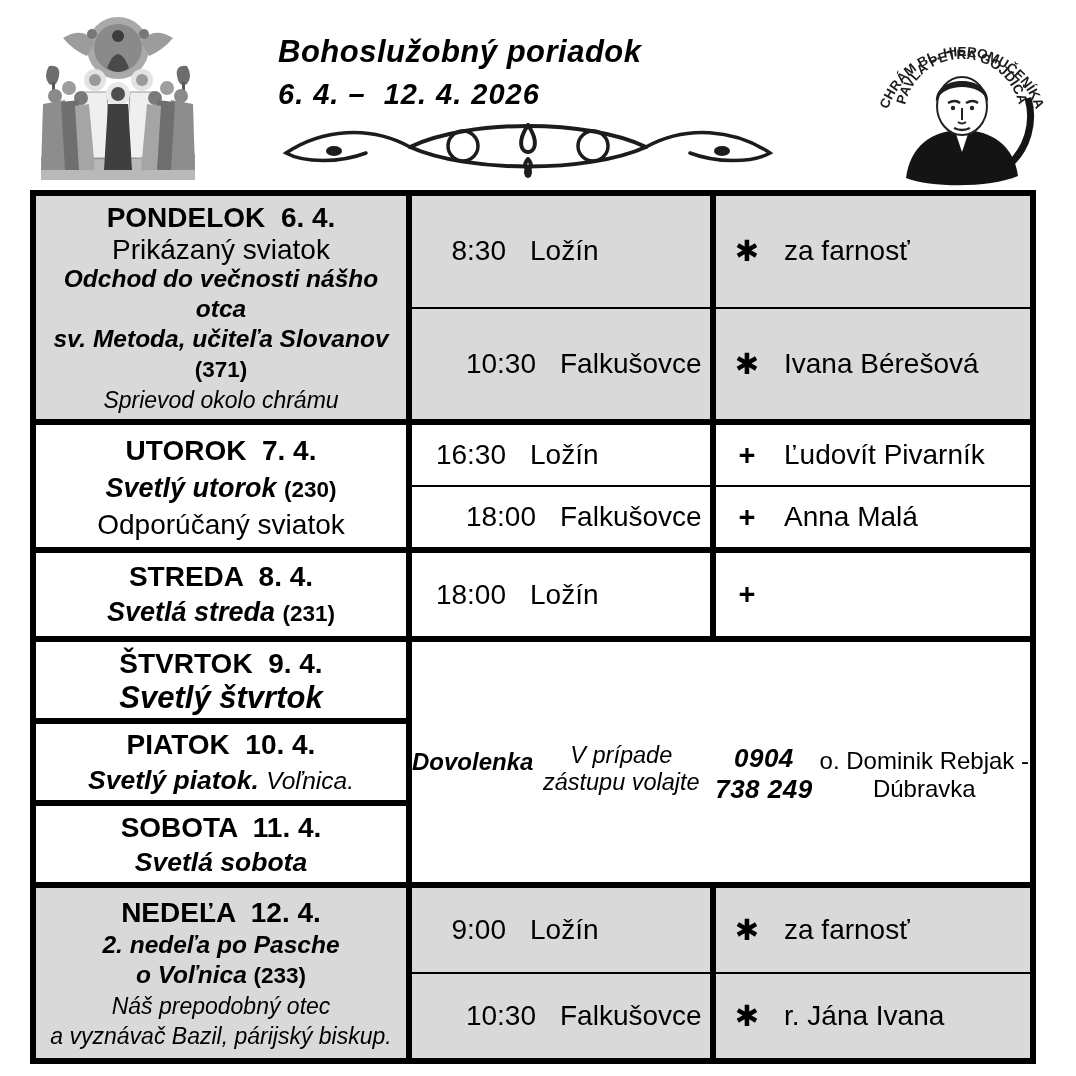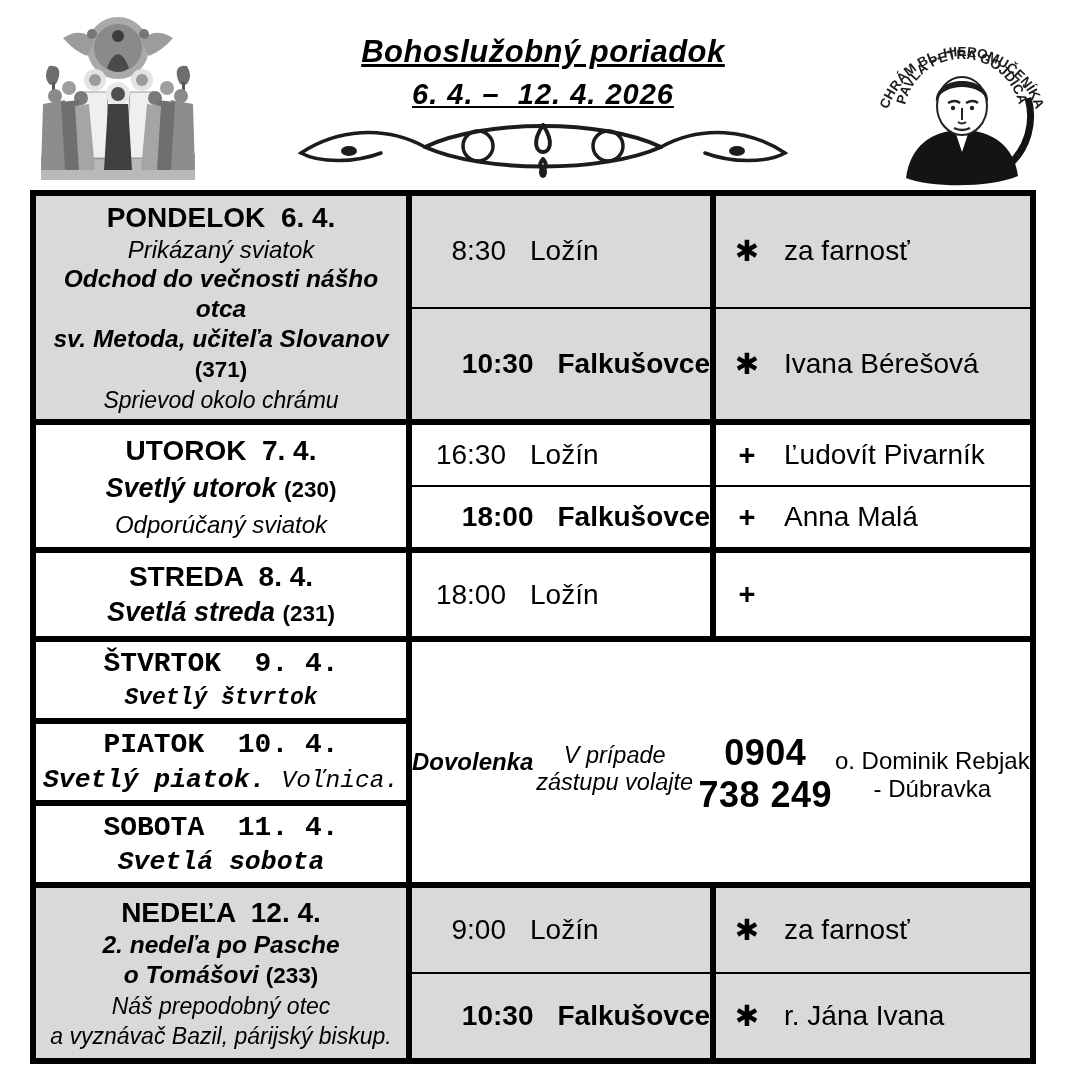--- a/index.html
+++ b/index.html
@@ -9,21 +9,21 @@
     background:#ffffff;
     font-family:"Liberation Sans","DejaVu Sans",sans-serif;
     color:#000;
     overflow:hidden;
   }
   .pre{white-space:pre-wrap;}
 
   
   .hdr-icon{position:absolute;left:35px;top:8px;width:166px;height:176px;}
   .hdr-logo{position:absolute;left:868px;top:6px;width:188px;height:182px;}
-  .hdr-center{position:absolute;left:278px;top:34px;width:530px;text-align:center;text-decoration:underline;}
+  .hdr-center{position:absolute;left:278px;top:34px;width:530px;text-align:left;}
   .title-main{font-size:31px;font-weight:bold;font-style:italic;letter-spacing:.5px;}
   .title-date{font-size:29px;font-weight:bold;font-style:italic;letter-spacing:1px;margin-top:8px;}
   .flourish{margin-top:6px;}
 
   
   .schedule{
     position:absolute;left:30px;top:190px;width:1006px;
     border:6px solid #000;box-sizing:border-box;
     display:flex;flex-direction:column;background:#fff;
   }
@@ -41,54 +41,54 @@
   .svc-row + .svc-row{border-top:2px solid #000;}
   .svc-main{
     width:304px;flex:0 0 304px;border-right:6px solid #000;box-sizing:border-box;
     display:flex;align-items:center;font-size:28px;padding-left:2px;
   }
   .svc-time{width:92px;text-align:right;}
   .svc-place{margin-left:24px;}
   .svc-int{flex:1;display:flex;align-items:center;font-size:28px;}
   .svc-sym{width:42px;margin-left:10px;text-align:center;font-weight:bold;font-size:29px;}
   .svc-name{margin-left:16px;}
-  .b{font-weight:bold;padding-left:32px;}
+  .b{font-weight:normal;padding-left:32px;}
 
   
   .d-title{font-size:28px;font-weight:bold;line-height:35px;}
   .d-feast{font-size:27px;font-weight:bold;font-style:italic;line-height:32px;}
   .d-feast-sm{font-size:24.5px;font-weight:bold;font-style:italic;line-height:30px;}
   .d-ref{font-size:22.5px;font-weight:bold;font-style:normal;}
-  .d-note{font-size:24px;font-style:italic;line-height:29px;}
+  .d-note{font-size:28px;line-height:29px;}
   .d-note2{font-size:23px;font-style:italic;line-height:30px;}
   .d-extra{font-size:24.5px;font-style:italic;font-weight:normal;}
 
   .row-mon{min-height:190px;}
   .row-tue{min-height:122px;}
   .row-wed{min-height:83px;}
   .row-sun{min-height:170px;}
   .row-tue .day-left,.row-wed .day-left{justify-content:space-evenly;}
 
   
   .group-left{
     width:376px;flex:0 0 376px;border-right:6px solid #000;box-sizing:border-box;
     display:flex;flex-direction:column;
   }
   .group-cell{
     min-height:72px;flex:1;display:flex;flex-direction:column;align-items:center;
-    justify-content:space-evenly;text-align:right;padding:2px 4px;font-family:Liberation Mono, monospace;
+    justify-content:space-evenly;text-align:right;padding:2px 4px;
   }
   .group-cell + .group-cell{border-top:6px solid #000;}
   .vacation{
     flex:1;display:flex;flex-direction:row;align-items:center;justify-content:center;
     text-align:center;background:#fff;
   }
   .vac-title{font-size:24px;font-weight:bold;font-style:italic;}
   .vac-line1{font-size:23.5px;font-style:italic;margin-top:14px;}
-  .vac-phone{font-size:36px;font-weight:bold;margin-top:24px;letter-spacing:.5px;}
+  .vac-phone{font-size:26px;font-weight:bold;margin-top:24px;letter-spacing:.5px;font-style:italic;}
   .vac-line2{font-size:24px;margin-top:26px;}
 
   .sun-notes{}
 </style>
 </head>
 <body>
 
 <div class="page">
 
   <div class="hdr-icon">
@@ -270,21 +270,21 @@
             <span class="svc-sym">+</span>
           </div>
         </div>
       </div>
     </div>
 
     <div class="day-row">
       <div class="group-left">
         <div class="group-cell">
           <div class="d-title pre">ŠTVRTOK  9. 4.</div>
-          <div class="d-feast" style="font-size:23px">Svetlý štvrtok</div>
+          <div class="d-feast" style="font-size:31px">Svetlý štvrtok</div>
         </div>
         <div class="group-cell">
           <div class="d-title pre">PIATOK  10. 4.</div>
           <div class="d-feast" style="font-size:26.5px"><span class="pre">Svetlý piatok. </span><span class="d-extra">Voľnica.</span></div>
         </div>
         <div class="group-cell">
           <div class="d-title pre">SOBOTA  11. 4.</div>
           <div class="d-feast" style="font-size:26.5px">Svetlá sobota</div>
         </div>
       </div>
@@ -293,21 +293,21 @@
         <div class="vac-line1">V prípade zástupu volajte</div>
         <div class="vac-phone">0904 738 249</div>
         <div class="vac-line2">o. Dominik Rebjak - Dúbravka</div>
       </div>
     </div>
 
     <div class="day-row row-sun shaded">
       <div class="day-left">
         <div class="d-title pre">NEDEĽA  12. 4.</div>
         <div class="d-feast-sm">2. nedeľa po Pasche</div>
-        <div class="d-feast-sm"><span class="pre">o Tomášovi </span><span class="d-ref">(233)</span></div>
+        <div class="d-feast-sm"><span class="pre">o Voľnica </span><span class="d-ref">(233)</span></div>
         <div class="d-note2 sun-notes">Náš prepodobný otec</div>
         <div class="d-note2">a vyznávač Bazil, párijský biskup.</div>
       </div>
       <div class="day-right">
         <div class="svc-row">
           <div class="svc-main">
             <span class="svc-time">9:00</span>
             <span class="svc-place">Ložín</span>
           </div>
           <div class="svc-int">

